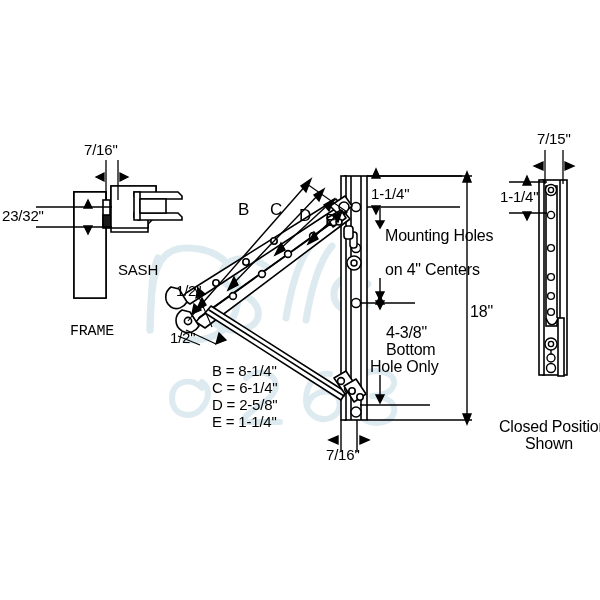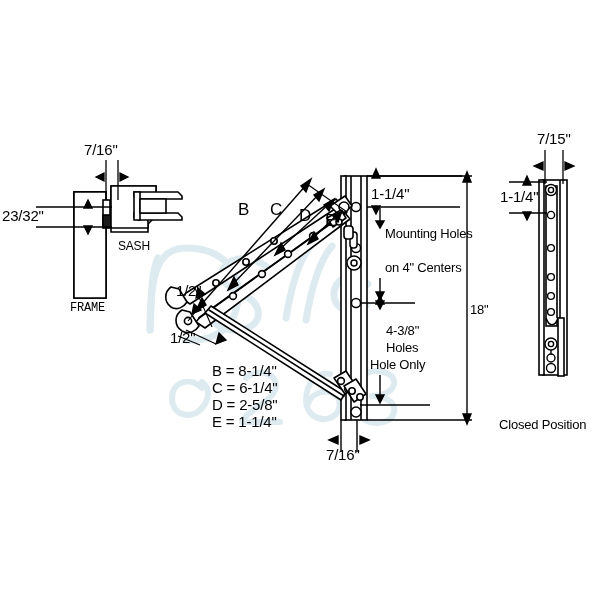--- a/index.html
+++ b/index.html
@@ -32,23 +32,23 @@
     overflow: visible;
   }
   .txt {
     position: absolute;
     font-family: "Liberation Sans", sans-serif;
     color: #000000;
     white-space: pre;
     line-height: 1.12;
     letter-spacing: -0.2px;
   }
-  .t-lbl { font-size: 12px; }
+  .t-lbl { font-size: 15px; margin-top: 22px; }
   .t-dim { font-size: 15px; }
-  .t-big { font-size: 13px; }
+  .t-big { font-size: 16px; }
   .t-letter { font-size: 17px; }
   .center { text-align: center; }
 </style>
 </head>
 <body>
 
 <div id="diagram-root">
 
   <svg class="layer" viewBox="0 0 600 600">
     <g opacity="0.55" fill="none" stroke="#c3dbe6" stroke-width="7" stroke-linecap="round" stroke-linejoin="round">
@@ -292,26 +292,27 @@
   <div class="txt t-dim" style="left:212px; top:380px;">C = 6-1/4"</div>
   <div class="txt t-dim" style="left:212px; top:397px;">D = 2-5/8"</div>
   <div class="txt t-dim" style="left:212px; top:414px;">E = 1-1/4"</div>
 
   <div class="txt t-dim" style="left:371px; top:186px;">1-1/4"</div>
 
   <div class="txt t-big" style="left:385px; top:227px;">Mounting Holes</div>
   <div class="txt t-big" style="left:385px; top:261px;">on 4" Centers</div>
 
   <div class="txt t-big" style="left:386px; top:324px;">4-3/8"</div>
-  <div class="txt t-big" style="left:386px; top:341px;">Holes</div>
+  <div class="txt t-big" style="left:386px; top:341px;">Bottom</div>
   <div class="txt t-big" style="left:370px; top:358px;">Hole Only</div>
 
   <div class="txt t-big" style="left:470px; top:303px;">18"</div>
 
   <div class="txt t-dim" style="left:326px; top:447px;">7/16"</div>
 
   <div class="txt t-dim" style="left:537px; top:131px;">7/15"</div>
 
   <div class="txt t-dim" style="left:500px; top:189px;">1-1/4"</div>
 
   <div class="txt t-big" style="left:499px; top:418px;">Closed Position</div>
+  <div class="txt t-big center" style="left:499px; top:435px; width:100px;">Shown</div>
 
 </div>
 
 </body></html>

